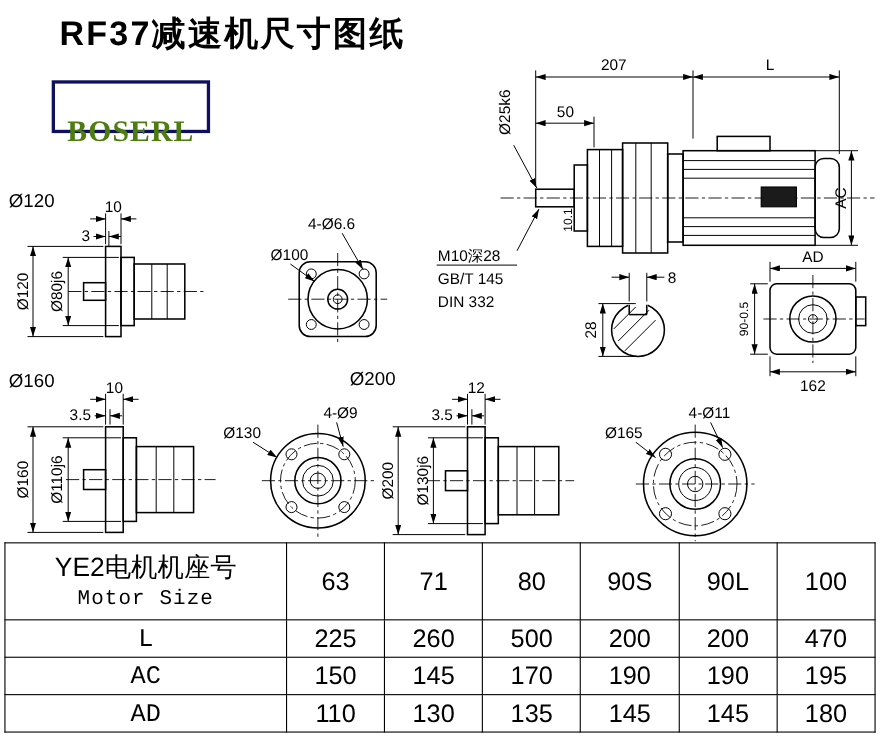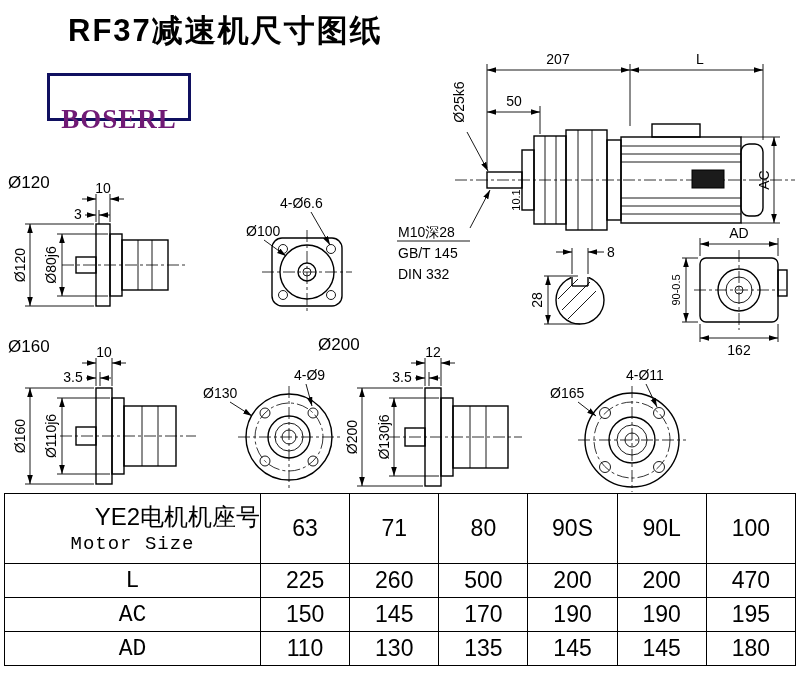--- a/index.html
+++ b/index.html
@@ -1,37 +1,37 @@
 <!DOCTYPE html>
 <html><head>
 <meta charset="utf-8">
 <style>
   html,body{margin:0;padding:0;}
   body{width:800px;height:673px;background:#fff;position:relative;overflow:hidden;
        font-family:"Liberation Sans",sans-serif;color:#000;}
-  .title{position:absolute;left:68px;top:10px;font-size:31px;font-weight:bold;letter-spacing:2px;white-space:nowrap;}
+  .title{position:absolute;left:54px;top:10px;font-size:31px;font-weight:bold;letter-spacing:2px;white-space:nowrap;}
   .logo{position:absolute;left:47px;top:73px;width:138px;height:42px;border:3px solid #101060;
         display:flex;align-items:center;justify-content:center;background:#fff;}
-  .logo span{font-family:"Liberation Serif",serif;font-size:27px;font-weight:bold;color:#701a75;letter-spacing:1px;margin-top:44px;}
+  .logo span{font-family:"Liberation Serif",serif;font-size:27px;font-weight:bold;color:#4d7c0f;letter-spacing:1px;margin-top:44px;}
   svg.drawing{position:absolute;left:0;top:0;}
   .ol{fill:none;stroke:#000;stroke-width:1.4;}
   .thin{fill:none;stroke:#000;stroke-width:0.9;}
   .dim{fill:none;stroke:#000;stroke-width:0.9;}
   .cl{fill:none;stroke:#000;stroke-width:0.8;stroke-dasharray:12 3 3 3;}
   text.dtext{font-size:14px;fill:#000;font-family:"Liberation Sans",sans-serif;}
   text.small{font-size:11px;}
   text.label{font-size:17px;fill:#000;font-family:"Liberation Sans",sans-serif;}
   table.size-table{position:absolute;left:4px;top:493px;width:792px;border-collapse:collapse;
                    table-layout:fixed;background:#fff;}
   .size-table td,.size-table th{border:1.6px solid #000;text-align:center;vertical-align:middle;
                    font-weight:normal;padding:0;}
   tr.header-row{height:70px;}
   tr.data-row{height:34px;}
   .cell-num{font-size:23px;margin-left:48px;}
-  .hdr-cn{font-size:24px;line-height:1.35;text-align:right;}
+  .hdr-cn{font-size:24px;line-height:1.35;}
   .hdr-en{font-size:19px;font-family:"Liberation Mono",monospace;line-height:1.2;letter-spacing:1px;}
   .row-label{font-size:23px;font-family:"Liberation Mono",monospace;}
 </style>
 </head>
 <body>
 
 <div class="title">RF37减速机尺寸图纸</div>
 <div class="logo">
   <span>BOSERL</span>
 </div>

